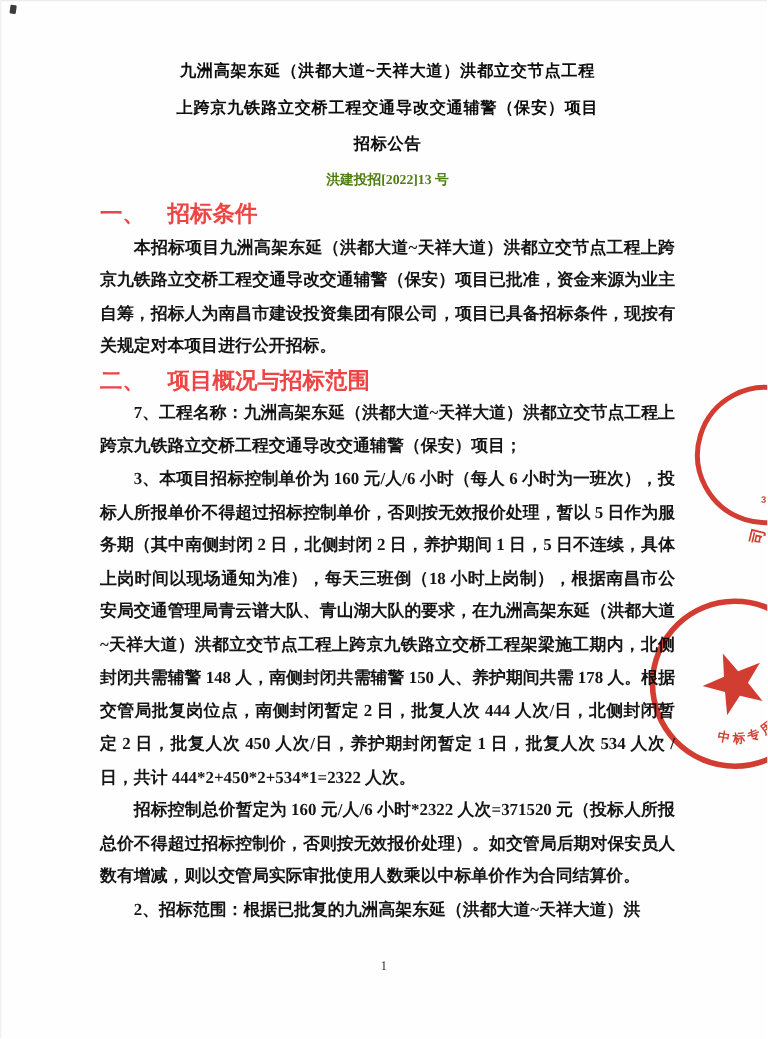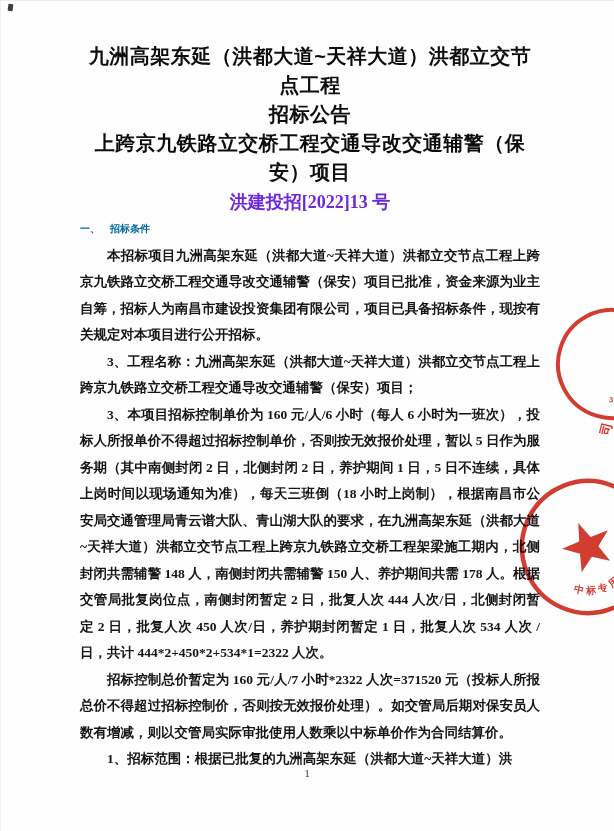--- a/index.html
+++ b/index.html
@@ -14,58 +14,59 @@
   .scan-edge-top { position:absolute; top:0; left:0; width:100%; height:1px; background:#ececec; }
   .scan-edge-left { position:absolute; top:0; left:0; width:1px; height:100%; background:#f0f0f0; }
   .scan-speck {
     position:absolute; left:8px; top:4px; width:5px; height:7px;
     background:#3c3c3c; transform:rotate(8deg); border-radius:1px;
   }
   .content {
     position:absolute; left:80px; top:42px; width:460px;
   }
   .doc-title { text-align:center; font-family:"Liberation Sans","DejaVu Sans",sans-serif;
-    font-weight:700; font-size:20px; line-height:29px; color:#0d0d0d; letter-spacing:0.5px; }
-  .doc-number { text-align:center; font-weight:700; font-size:18px; line-height:27px;
-    margin-top:2px; color:#6d28d9; }
+    font-weight:700; font-size:13px; line-height:29px; color:#0d0d0d; letter-spacing:0.5px; }
+  .doc-number { text-align:center; font-weight:700; font-size:11px; line-height:27px;
+    margin-top:2px; color:#4d7c0f; }
   .body-text { font-size:13.5px; line-height:26.5px; text-align:justify;
     text-justify:inter-ideograph; }
-  .sec-heading { font-weight:700; font-size:10px; color:#0369a1; }
+  .sec-heading { font-weight:700; font-size:18px; color:#ef4444; }
   .para { text-indent:2em; margin:0; word-break:break-all;font-weight:bold; }
   .page-number { position:absolute; left:0; width:614px; top:768px; text-align:center;
     font-size:10.5px; color:#333; }
   .seal { position:absolute; mix-blend-mode:multiply; opacity:0.9; }
   .seal-top { left:542px; top:294px; }
   .seal-bottom { left:503px; top:462px; }
   .seal text { font-family:"Liberation Sans","DejaVu Sans",sans-serif; font-weight:700; }
 </style>
 </head>
 <body>
 
 <div class="page">
   <div class="scan-edge-top"></div>
   <div class="scan-edge-left"></div>
   <div class="scan-speck"></div>
 
   <div class="content">
     <div class="doc-title">
       <div>九洲高架东延（洪都大道~天祥大道）洪都立交节点工程</div>
+      <div>上跨京九铁路立交桥工程交通导改交通辅警（保安）项目</div>
       <div>招标公告</div>
-      <div>上跨京九铁路立交桥工程交通导改交通辅警（保安）项目</div>
     </div>
     <div class="doc-number">洪建投招[2022]13 号</div>
 
     <div class="body-text">
       <div class="sec-heading">一、　招标条件</div>
       <p class="para">本招标项目九洲高架东延（洪都大道~天祥大道）洪都立交节点工程上跨京九铁路立交桥工程交通导改交通辅警（保安）项目已批准，资金来源为业主自筹，招标人为南昌市建设投资集团有限公司，项目已具备招标条件，现按有关规定对本项目进行公开招标。</p>
 
-      <p class="para">3、工程名称：九洲高架东延（洪都大道~天祥大道）洪都立交节点工程上跨京九铁路立交桥工程交通导改交通辅警（保安）项目；</p>
+      <div class="sec-heading">二、　项目概况与招标范围</div>
+      <p class="para">7、工程名称：九洲高架东延（洪都大道~天祥大道）洪都立交节点工程上跨京九铁路立交桥工程交通导改交通辅警（保安）项目；</p>
       <p class="para">3、本项目招标控制单价为 160 元/人/6 小时（每人 6 小时为一班次），投标人所报单价不得超过招标控制单价，否则按无效报价处理，暂以 5 日作为服务期（其中南侧封闭 2 日，北侧封闭 2 日，养护期间 1 日，5 日不连续，具体上岗时间以现场通知为准），每天三班倒（18 小时上岗制），根据南昌市公安局交通管理局青云谱大队、青山湖大队的要求，在九洲高架东延（洪都大道~天祥大道）洪都立交节点工程上跨京九铁路立交桥工程架梁施工期内，北侧封闭共需辅警 148 人，南侧封闭共需辅警 150 人、养护期间共需 178 人。根据交管局批复岗位点，南侧封闭暂定 2 日，批复人次 444 人次/日，北侧封闭暂定 2 日，批复人次 450 人次/日，养护期封闭暂定 1 日，批复人次 534 人次 /日，共计 444*2+450*2+534*1=2322 人次。</p>
-      <p class="para">招标控制总价暂定为 160 元/人/7 小时*2322 人次=371520 元（投标人所报总价不得超过招标控制价，否则按无效报价处理）。如交管局后期对保安员人数有增减，则以交管局实际审批使用人数乘以中标单价作为合同结算价。</p>
-      <p class="para">1、招标范围：根据已批复的九洲高架东延（洪都大道~天祥大道）洪</p>
+      <p class="para">招标控制总价暂定为 160 元/人/6 小时*2322 人次=371520 元（投标人所报总价不得超过招标控制价，否则按无效报价处理）。如交管局后期对保安员人数有增减，则以交管局实际审批使用人数乘以中标单价作为合同结算价。</p>
+      <p class="para">2、招标范围：根据已批复的九洲高架东延（洪都大道~天祥大道）洪</p>
     </div>
   </div>
 
   <div class="page-number">1</div>
 
   <svg class="seal seal-top" width="140" height="140" viewBox="-70 -70 140 140">
     <g transform="rotate(-28)">
       <circle r="54" fill="none" stroke="#cf271b" stroke-width="4"></circle>
       <path id="s1ring" d="M 0,42 A 42,42 0 1 1 -0.05,42" fill="none"></path>
       <path id="s1num" d="M -28,26 A 38,38 0 0 0 28,26" fill="none"></path>

